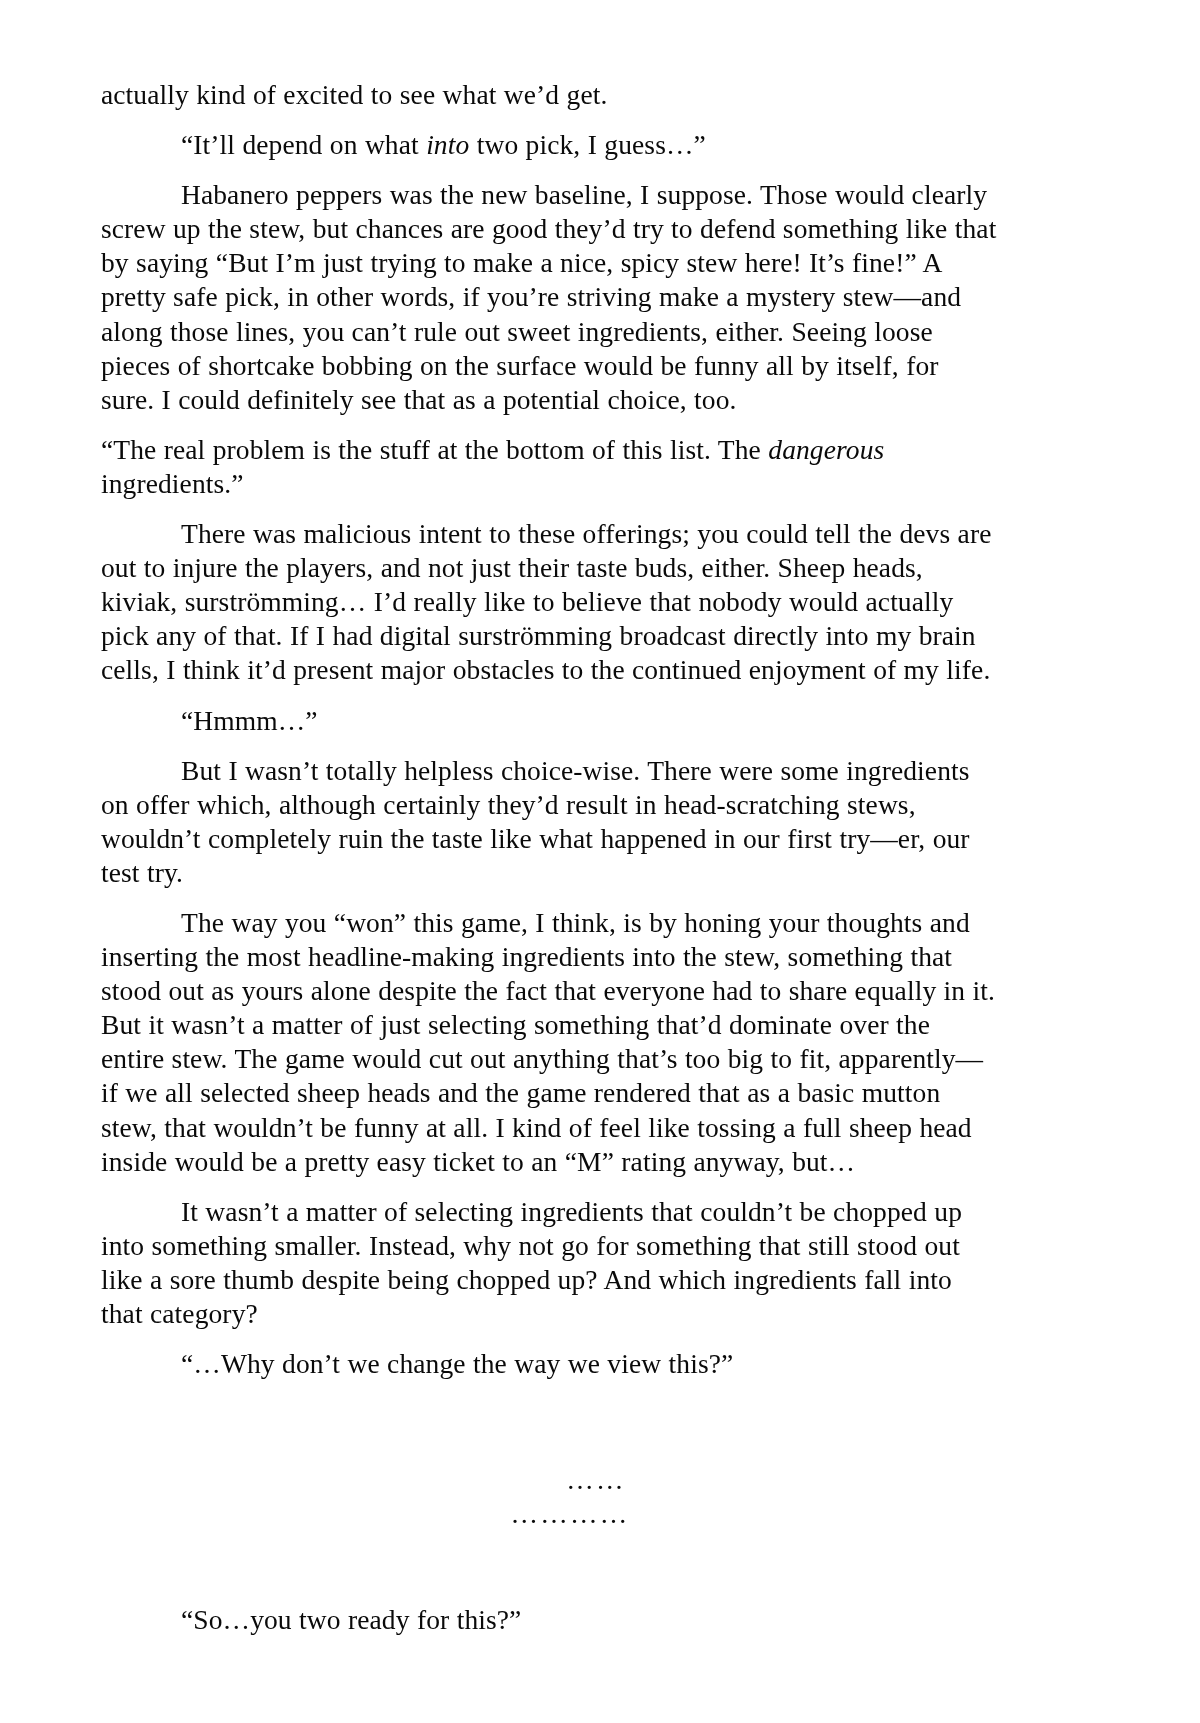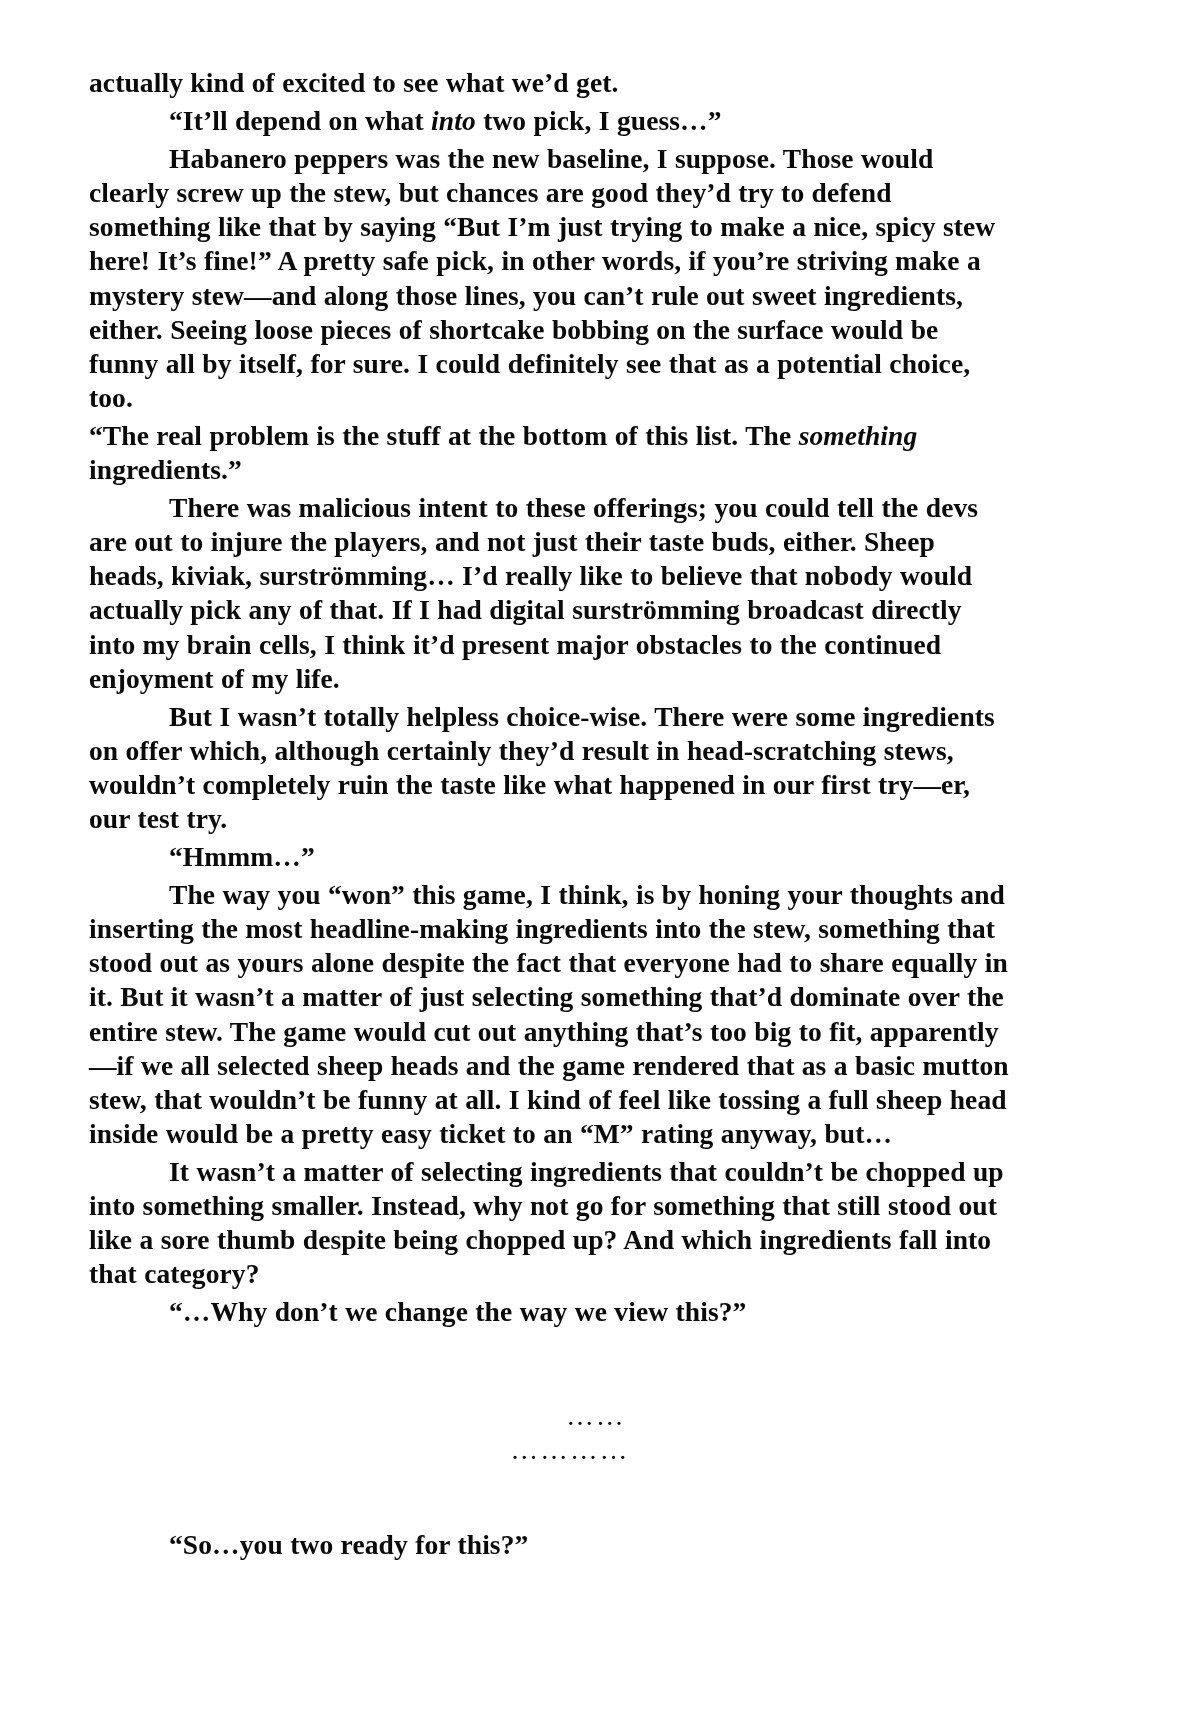--- a/index.html
+++ b/index.html
@@ -24,24 +24,23 @@
     padding: 62px 185px 0 85px;
   }
   .body-text {
     font-size: 27.5px;
     line-height: 34.1px;
     text-align: left;
     letter-spacing: 0.1px;
     word-spacing: 0.4px;
   }
   p.para {
-    margin: 4px;
+    margin: 16px;
     text-indent: 80px;
     hyphens: none;
-    font-weight: bold;
   }
   p.para.no-indent {
     text-indent: 0;
   }
   em {
     font-style: italic;
   }
   .divider-block {
     margin: 0;
     padding: 0;
@@ -69,24 +68,24 @@
 </head>
 <body>
 
 <div class="page">
 
   <div class="body-text">
 
     <p class="para no-indent">actually kind of excited to see what we’d get.</p>
     <p class="para">“It’ll depend on what <em>into</em> two pick, I guess…”</p>
     <p class="para">Habanero peppers was the new baseline, I suppose. Those would clearly screw up the stew, but chances are good they’d try to defend something like that by saying “But I’m just trying to make a nice, spicy stew here! It’s fine!” A pretty safe pick, in other words, if you’re striving make a mystery stew—and along those lines, you can’t rule out sweet ingredients, either. Seeing loose pieces of shortcake bobbing on the surface would be funny all by itself, for sure. I could definitely see that as a potential choice, too.</p>
-    <p class="para no-indent">“The real problem is the stuff at the bottom of this list. The <em>something</em> ingredients.”</p>
+    <p class="para no-indent">“The real problem is the stuff at the bottom of this list. The <em>dangerous</em> ingredients.”</p>
     <p class="para">There was malicious intent to these offerings; you could tell the devs are out to injure the players, and not just their taste buds, either. Sheep heads, kiviak, surströmming… I’d really like to believe that nobody would actually pick any of that. If I had digital surströmming broadcast directly into my brain cells, I think it’d present major obstacles to the continued enjoyment of my life.</p>
+    <p class="para">“Hmmm…”</p>
     <p class="para">But I wasn’t totally helpless choice-wise. There were some ingredients on offer which, although certainly they’d result in head-scratching stews, wouldn’t completely ruin the taste like what happened in our first try—er, our test try.</p>
-    <p class="para">“Hmmm…”</p>
     <p class="para">The way you “won” this game, I think, is by honing your thoughts and inserting the most headline-making ingredients into the stew, something that stood out as yours alone despite the fact that everyone had to share equally in it. But it wasn’t a matter of just selecting something that’d dominate over the entire stew. The game would cut out anything that’s too big to fit, apparently—if we all selected sheep heads and the game rendered that as a basic mutton stew, that wouldn’t be funny at all. I kind of feel like tossing a full sheep head inside would be a pretty easy ticket to an “M” rating anyway, but…</p>
     <p class="para">It wasn’t a matter of selecting ingredients that couldn’t be chopped up into something smaller. Instead, why not go for something that still stood out like a sore thumb despite being chopped up? And which ingredients fall into that category?</p>
     <p class="para">“…Why don’t we change the way we view this?”</p>
 
     <div class="divider-block">
       <p class="divider divider-1">……</p>
       <p class="divider divider-2">…………</p>
     </div>
 
     <div class="gap-after-divider"></div>

